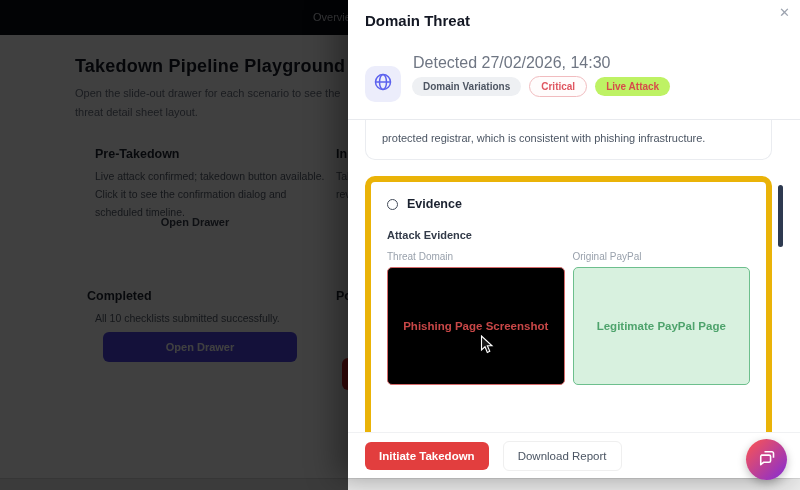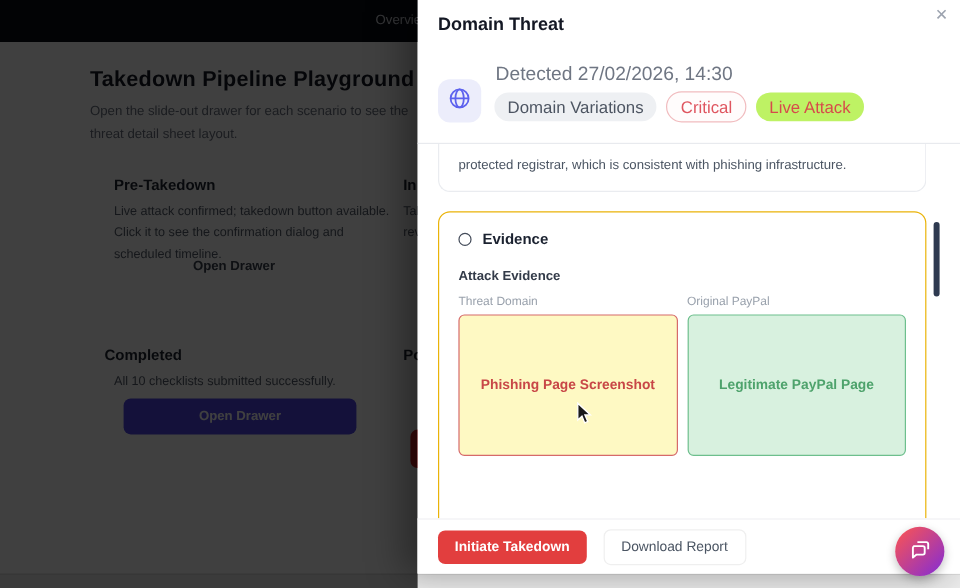--- a/index.html
+++ b/index.html
@@ -23,37 +23,37 @@
   .bottom-strip { position:absolute; left:0; top:478px; width:800px; height:12px; background:#ececec; border-top:1px solid #d8d8d8; z-index:1; }
   .dim-overlay { position:absolute; left:0; top:0; width:348px; height:490px; background:rgba(0,0,0,0.75); z-index:2; }
 
   
   .drawer { position:absolute; left:348px; top:0; width:452px; height:478px; background:#ffffff; z-index:3; box-shadow:-12px 0 28px rgba(0,0,0,0.35); }
   .drawer-close { position:absolute; top:5px; right:10px; background:none; border:none; font-size:13px; color:#9ca3af; cursor:pointer; font-family:inherit; }
   .drawer-title { position:absolute; left:17px; top:12px; font-size:15px; font-weight:700; color:#141824; }
   .drawer-sub { position:absolute; left:17px; top:54px; font-size:16px; color:#6f7683;padding-left:48px; }
   .icon-tile { position:absolute; left:17px; top:66px; width:36px; height:36px; border-radius:10px; background:#ecedfb; display:flex; align-items:center; justify-content:center; }
   .badge-row { position:absolute; left:64px; top:76px; display:flex; gap:8px; align-items:center; }
-  .pill { display:inline-flex; align-items:center; padding:4px 11px; border-radius:999px; font-size:14px; font-weight:400; white-space:nowrap; cursor:default; }
+  .pill { display:inline-flex; align-items:center; padding:4px 11px; border-radius:999px; font-size:10px; font-weight:700; white-space:nowrap; cursor:default; }
   .pill-neutral { background:#eef0f3; color:#4d5562; }
   .pill-critical { background:#fffcfc; color:#df5660; border:1px solid #f1bcbf; }
   .pill-live { background:#bef264; color:#d74b4b; }
   .drawer-divider { position:absolute; left:0; top:119px; width:452px; height:1px; background:#e8eaee; }
 
   .drawer-content { position:absolute; left:0; top:120px; width:452px; height:312px; overflow:hidden; padding:0 28px 0 17px; }
   .card-partial { border:1px solid #eaecf0; border-top:none; border-radius:0 0 10px 10px; padding:12px 16px 15px 16px; font-size:11px; color:#4b5563; }
-  .card-evidence { margin-top:16px; border:1px solid #eab308; border-radius:10px; padding:15px 16px; height:280px; }
+  .card-evidence { margin-top:16px; border:6px solid #eab308; border-radius:10px; padding:15px 16px; height:280px; }
   .ev-head { display:flex; align-items:center; gap:9px; }
   .ev-ring { width:11px; height:11px; border:1.5px solid #444c5a; border-radius:50%; }
   .ev-title { font-size:12.5px; font-weight:700; color:#1b2230; }
   .ev-visual { margin-top:18px; font-size:11px; font-weight:600; color:#333b49; }
   .ev-grid { margin-top:10px; display:grid; grid-template-columns:1fr 1fr; gap:8px; }
   .ev-label { font-size:10px; color:#99a1ac; margin-bottom:5px; }
   .ev-box { height:118px; border-radius:5px; display:flex; align-items:center; justify-content:center; font-size:11.5px; font-weight:700; cursor:pointer; }
-  .ev-box.threat { background:#fef9c3; border:1px solid #d66a6a; color:#c84747; }
+  .ev-box.threat { background:#000000; border:1px solid #d66a6a; color:#c84747; }
   .ev-box.original { background:#d8f1df; border:1px solid #6dbf8d; color:#4ea36c; }
 
   .scroll-thumb { position:absolute; right:17px; top:185px; width:5px; height:62px; background:#2e3a50; border-radius:3px; cursor:pointer; }
 
   .drawer-footer { position:absolute; left:0; bottom:0; width:452px; height:46px; background:#fff; border-top:1px solid #f0f1f3; display:flex; align-items:center; gap:14px; padding-left:17px; }
   .btn-primary { background:#e23e3e; color:#fff; border:none; border-radius:6px; padding:8px 14px; font-size:11.5px; font-weight:700; cursor:pointer; font-family:inherit; }
   .btn-secondary { background:#ffffff; color:#4b5563; border:1px solid #efefef; border-radius:6px; padding:8px 14px; font-size:11.5px; font-weight:500; cursor:pointer; font-family:inherit; }
 
   .fab { position:absolute; left:746px; top:439px; width:41px; height:41px; border-radius:50%; border:none; background:linear-gradient(135deg,#ec4f63 15%,#8e30c9 90%); display:flex; align-items:center; justify-content:center; cursor:pointer; z-index:4; box-shadow:0 3px 8px rgba(0,0,0,0.25); }
   .cursor { position:absolute; left:480px; top:335px; z-index:5; pointer-events:none; }

